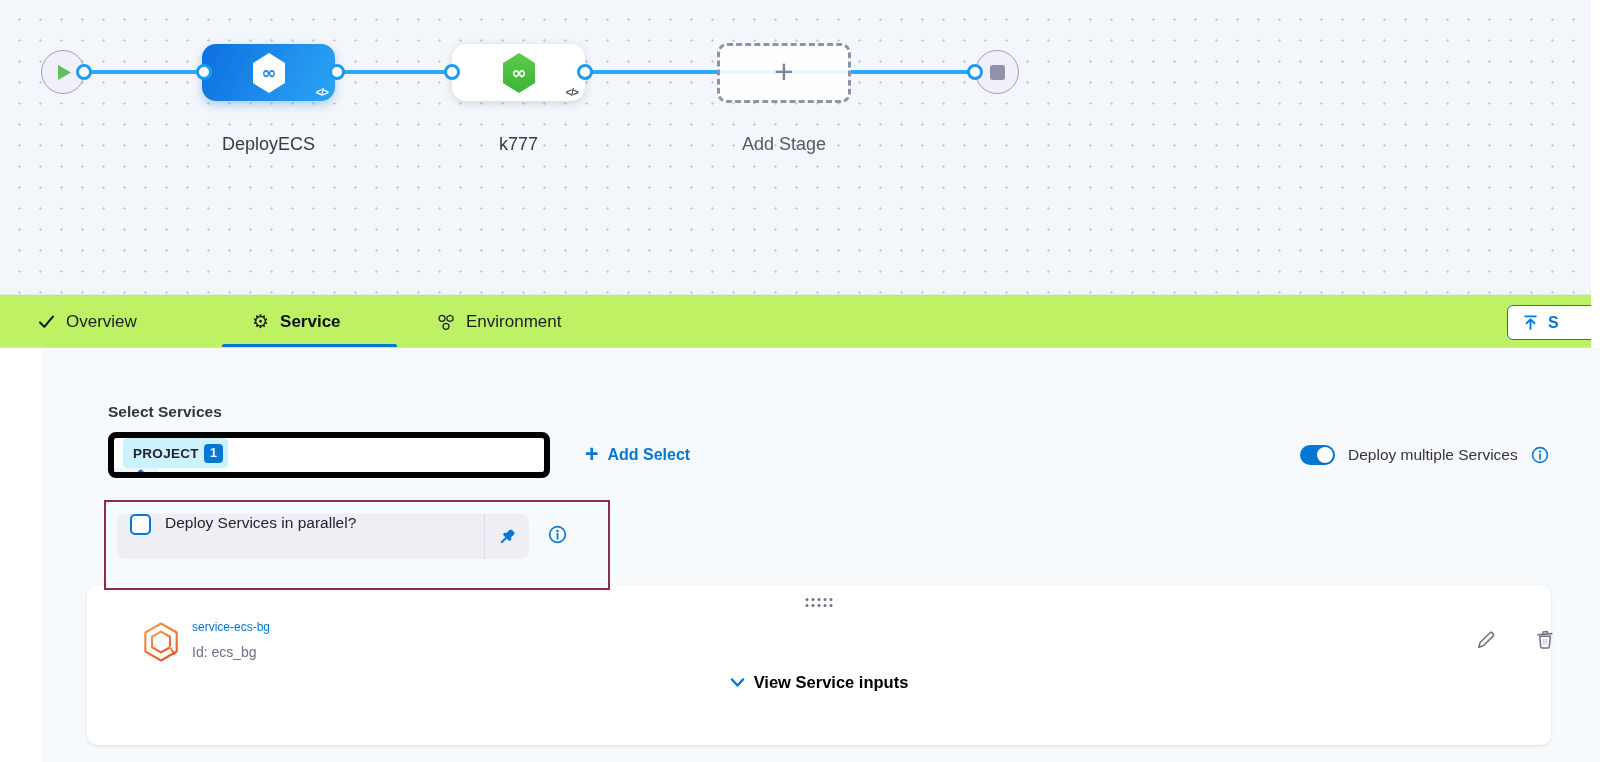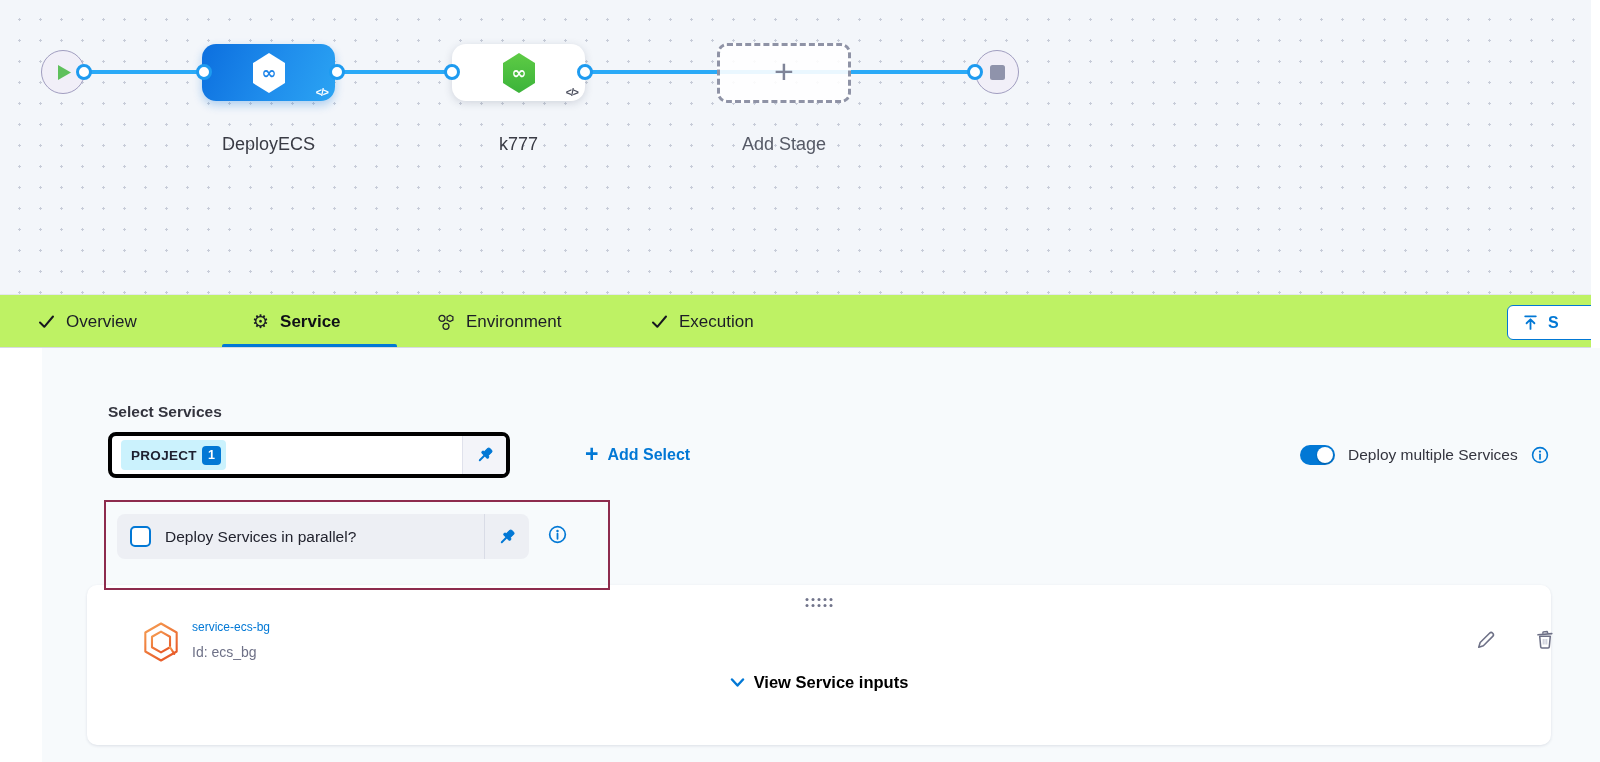--- a/index.html
+++ b/index.html
@@ -48,43 +48,43 @@
   .gear-glyph { font-family:"DejaVu Sans", sans-serif; font-size:19px; line-height:1; color:#1b1c24; font-weight:400; }
   .save-btn { position:absolute; left:1507px; top:10px; height:35px; width:110px;
     border:1.5px solid #0278d5; border-radius:6px; background:#ffffff; display:flex; align-items:center;
     gap:9px; padding-left:14px; color:#0278d5; font-weight:700; font-size:16px; cursor:pointer; }
 
   
   .content { position:absolute; left:10px; top:348px; width:1591px; height:414px; background:#f7fafc;margin-left:32px; }
 
   .select-label { position:absolute; left:66px; top:55px; font-size:15.5px; font-weight:600; color:#33343e; }
 
-  .service-input { position:absolute; left:66px; top:84px; width:402px; height:46px;
-    background:#ffffff; border:4px solid #000000; border-radius:8px; display:flex; overflow:hidden; }
+  .service-input { position:absolute; left:66px; top:84px; width:442px; height:46px;
+    background:#ffffff; border:6px solid #000000; border-radius:8px; display:flex; overflow:hidden;flex-direction:column; }
   .si-main { flex:1; display:flex; align-items:center; padding-left:9px; }
   .chip { background:#cbf2fd; border-radius:4px; height:30px; display:flex; align-items:center; padding:0 5px 0 10px; }
   .chip-text { font-size:13.5px; font-weight:600; color:#1e2030; letter-spacing:.3px; }
   .chip-badge { margin-left:5px; background:#0278d5; color:#ffffff; width:19px; height:19px; border-radius:4px;
     display:flex; align-items:center; justify-content:center; font-size:12.5px; font-weight:700; }
   .si-pin { width:44px; border-left:1px solid #e0e2ec; background:#f3f4f9; display:flex; align-items:center; justify-content:center; cursor:pointer; }
 
   .add-service { position:absolute; left:543px; top:84px; height:46px; display:flex; align-items:center; gap:9px; cursor:pointer; }
   .add-plus-small { font-size:23px; font-weight:600; color:#0278d5; line-height:1; margin-top:-2px; }
   .add-service-label { font-size:16px; font-weight:700; color:#0278d5; }
 
   .multi-row { position:absolute; left:1258px; top:93px; height:28px; display:flex; align-items:center; gap:13px;text-align:center; }
   .toggle { position:relative; width:35px; height:20px; border-radius:10px; background:#0278d5; cursor:pointer; flex:none; }
   .toggle-knob { position:absolute; right:2px; top:2px; width:16px; height:16px; border-radius:50%; background:#ffffff; box-shadow:0 1px 2px rgba(0,0,0,.25); }
   .multi-label { font-size:15.5px; color:#33343e; }
 
   .annotation-box { position:absolute; left:62px; top:152px; width:506px; height:90px;
     border:2.5px solid #8d2b4d; pointer-events:none; z-index:5; }
 
   .parallel-row { position:absolute; left:75px; top:166px; width:412px; height:45px;
-    background:#edeff4; border-radius:8px; display:flex; align-items:center; padding-left:13px; }
+    background:#edeff4; border-radius:8px; display:flex; align-items:flex-start; padding-left:13px; }
   .checkbox { width:21px; height:21px; background:#ffffff; border:2px solid #0278d5; border-radius:5px; cursor:pointer; flex:none; }
   .parallel-label { margin-left:14px; font-size:15.5px; color:#22232e; }
   .row-pin { margin-left:auto; width:45px; height:100%; border-left:1px solid #d9dce6; display:flex; align-items:center; justify-content:center; cursor:pointer; }
   .parallel-info { position:absolute; left:506px; top:177px; width:19px; height:19px; cursor:pointer; }
 
   
   .service-card { position:absolute; left:45px; top:237px; width:1464px; height:160px;
     background:#ffffff; border-radius:10px; box-shadow:0 1px 3px rgba(35,40,80,.12); }
   .drag-handle { position:absolute; left:50%; top:13px; transform:translateX(-50%);
     display:grid; grid-template-columns:repeat(5, 3px); grid-gap:3px; cursor:grab; }
@@ -166,26 +166,20 @@
       <span>Service</span>
     </div>
     <div class="tab t3">
       <svg width="18" height="18" viewBox="0 0 18 18">
         <circle cx="5" cy="5.3" r="3" fill="none" stroke="#23242c" stroke-width="1.3"></circle>
         <polygon points="13,2.2 15.9,3.8 15.9,7 13,8.6 10.1,7 10.1,3.8" fill="none" stroke="#23242c" stroke-width="1.3"></polygon>
         <circle cx="9" cy="13.3" r="3" fill="none" stroke="#23242c" stroke-width="1.3"></circle>
       </svg>
       <span>Environment</span>
     </div>
-    <div class="tab t4">
-      <svg width="17" height="15" viewBox="0 0 16 15">
-        <polyline points="1.5,8.5 5.8,12.8 14.5,2.5" fill="none" stroke="#17171f" stroke-width="2" stroke-linecap="round" stroke-linejoin="round"></polyline>
-      </svg>
-      <span>Execution</span>
-    </div>
     <div class="tab-underline"></div>
 
     <div class="save-btn">
       <svg width="17" height="17" viewBox="0 0 16 16">
         <path d="M3 2.2 H13 M8 14 V5.2 M4.3 8.7 L8 5 L11.7 8.7" fill="none" stroke="#0278d5" stroke-width="1.7" stroke-linecap="round" stroke-linejoin="round"></path>
       </svg>
       <span>S</span>
     </div>
   </div>
 

